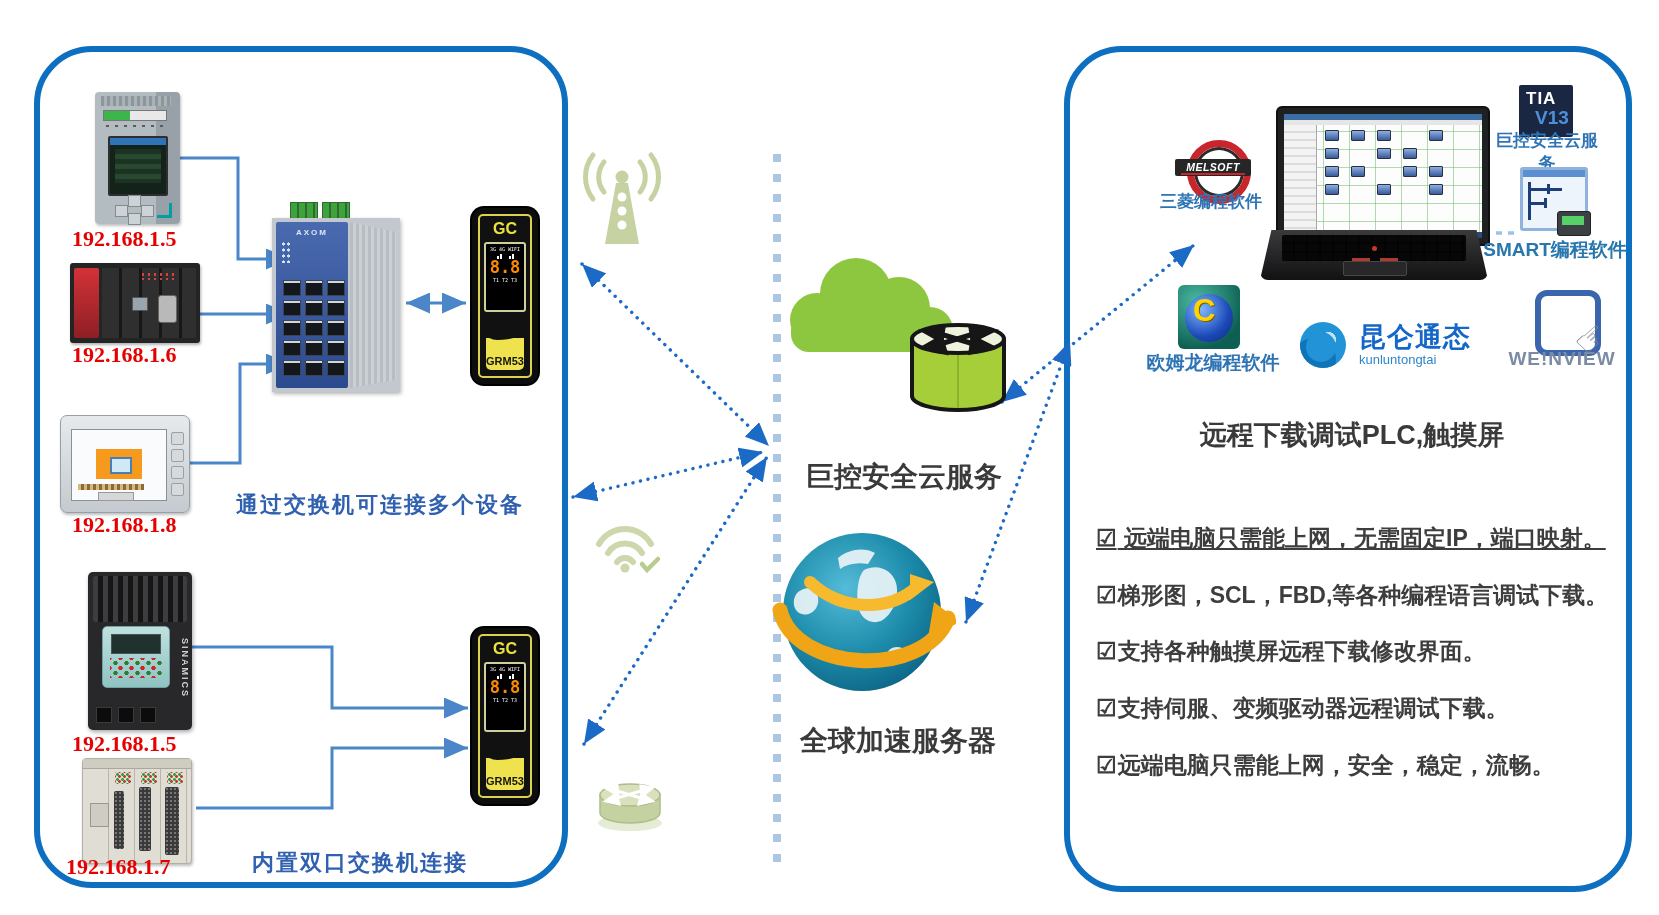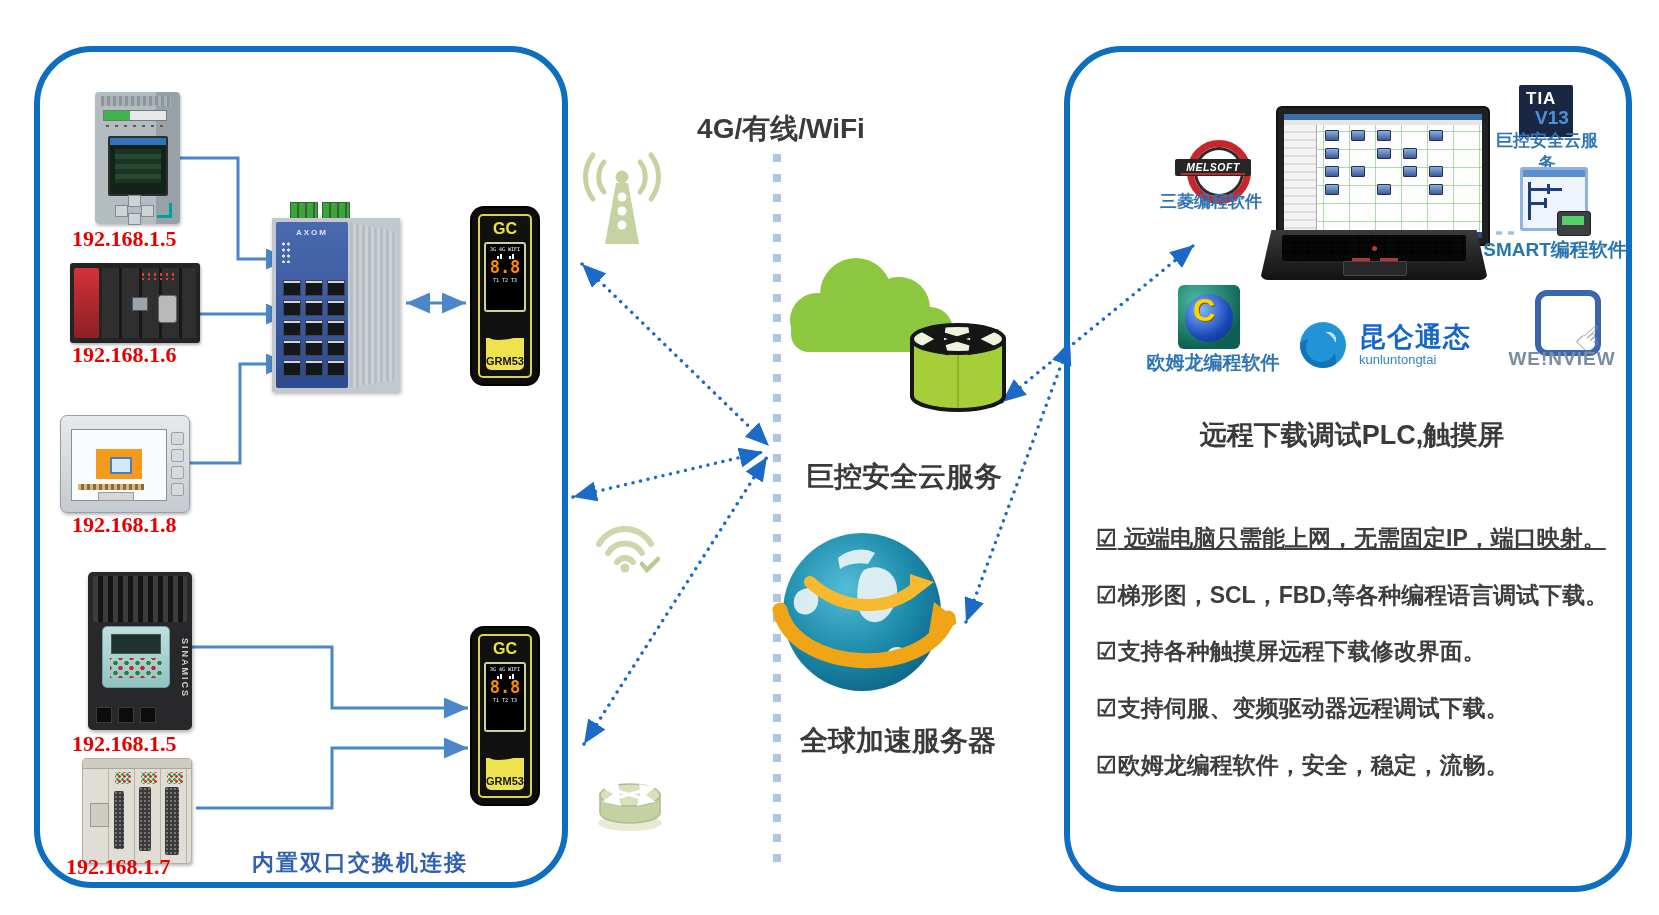--- a/index.html
+++ b/index.html
@@ -233,20 +233,21 @@
     </div>
     <div class="col">
         <i></i>
         <i></i>
         <i></i>
         <i></i>
       </div>
   </div>
   <div class="content ip" style="left:72px;top:512px;">192.168.1.8</div>
 
+  <div class="content cap-blue" style="left:236px;top:490px;">通过交换机可连接多个设备</div>
 
   <div class="content drv" style="left:88px;top:572px;">
     <div class="vents"></div>
     <div class="pan">
       <div class="lcd"></div>
       <div class="keys"></div>
     </div>
     <div class="slots">
         <i></i>
         <i></i>
@@ -340,21 +341,20 @@
         </div>
         <span class="dg">8.8</span>
         <span class="pt">T1 T2 T3</span>
       </div>
       <div class="foot">
         <span class="mdl">GRM530</span>
       </div>
     </div>
   </div>
 
-  <div class="content big-dark" style="left:640px;top:110px;width:282px;text-align:center;font-size:28px;">4G/有线/WiFi</div>
 
   <svg class="content" style="left:576px;top:150px;" width="92" height="100" viewBox="0 0 92 100">
     <g stroke="#c6d2a2" stroke-width="5" fill="none" stroke-linecap="round">
       <path d="M28,12 a24,24 0 0 0 0,30"></path>
         <path d="M17,5 a36,36 0 0 0 0,44"></path>
       <path d="M64,12 a24,24 0 0 1 0,30"></path>
         <path d="M75,5 a36,36 0 0 1 0,44"></path>
     </g>
     <circle cx="46" cy="27" r="6.5" fill="#c6d2a2"></circle>
     <polygon points="40,33 52,33 63,94 29,94" fill="#c6d2a2"></polygon>
@@ -529,16 +529,16 @@
   <div class="check-row" style="top:580px;">
     <span class="chk">☑</span><span>梯形图，SCL，FBD,等各种编程语言调试下载。</span>
   </div>
   <div class="check-row" style="top:636px;">
     <span class="chk">☑</span><span>支持各种触摸屏远程下载修改界面。</span>
   </div>
   <div class="check-row" style="top:693px;">
     <span class="chk">☑</span><span>支持伺服、变频驱动器远程调试下载。</span>
   </div>
   <div class="check-row" style="top:750px;">
-    <span class="chk">☑</span><span>欧姆龙编程软件，安全，稳定，流畅。</span>
+    <span class="chk">☑</span><span>远端电脑只需能上网，安全，稳定，流畅。</span>
   </div>
 
 </div>
 
 </body></html>

